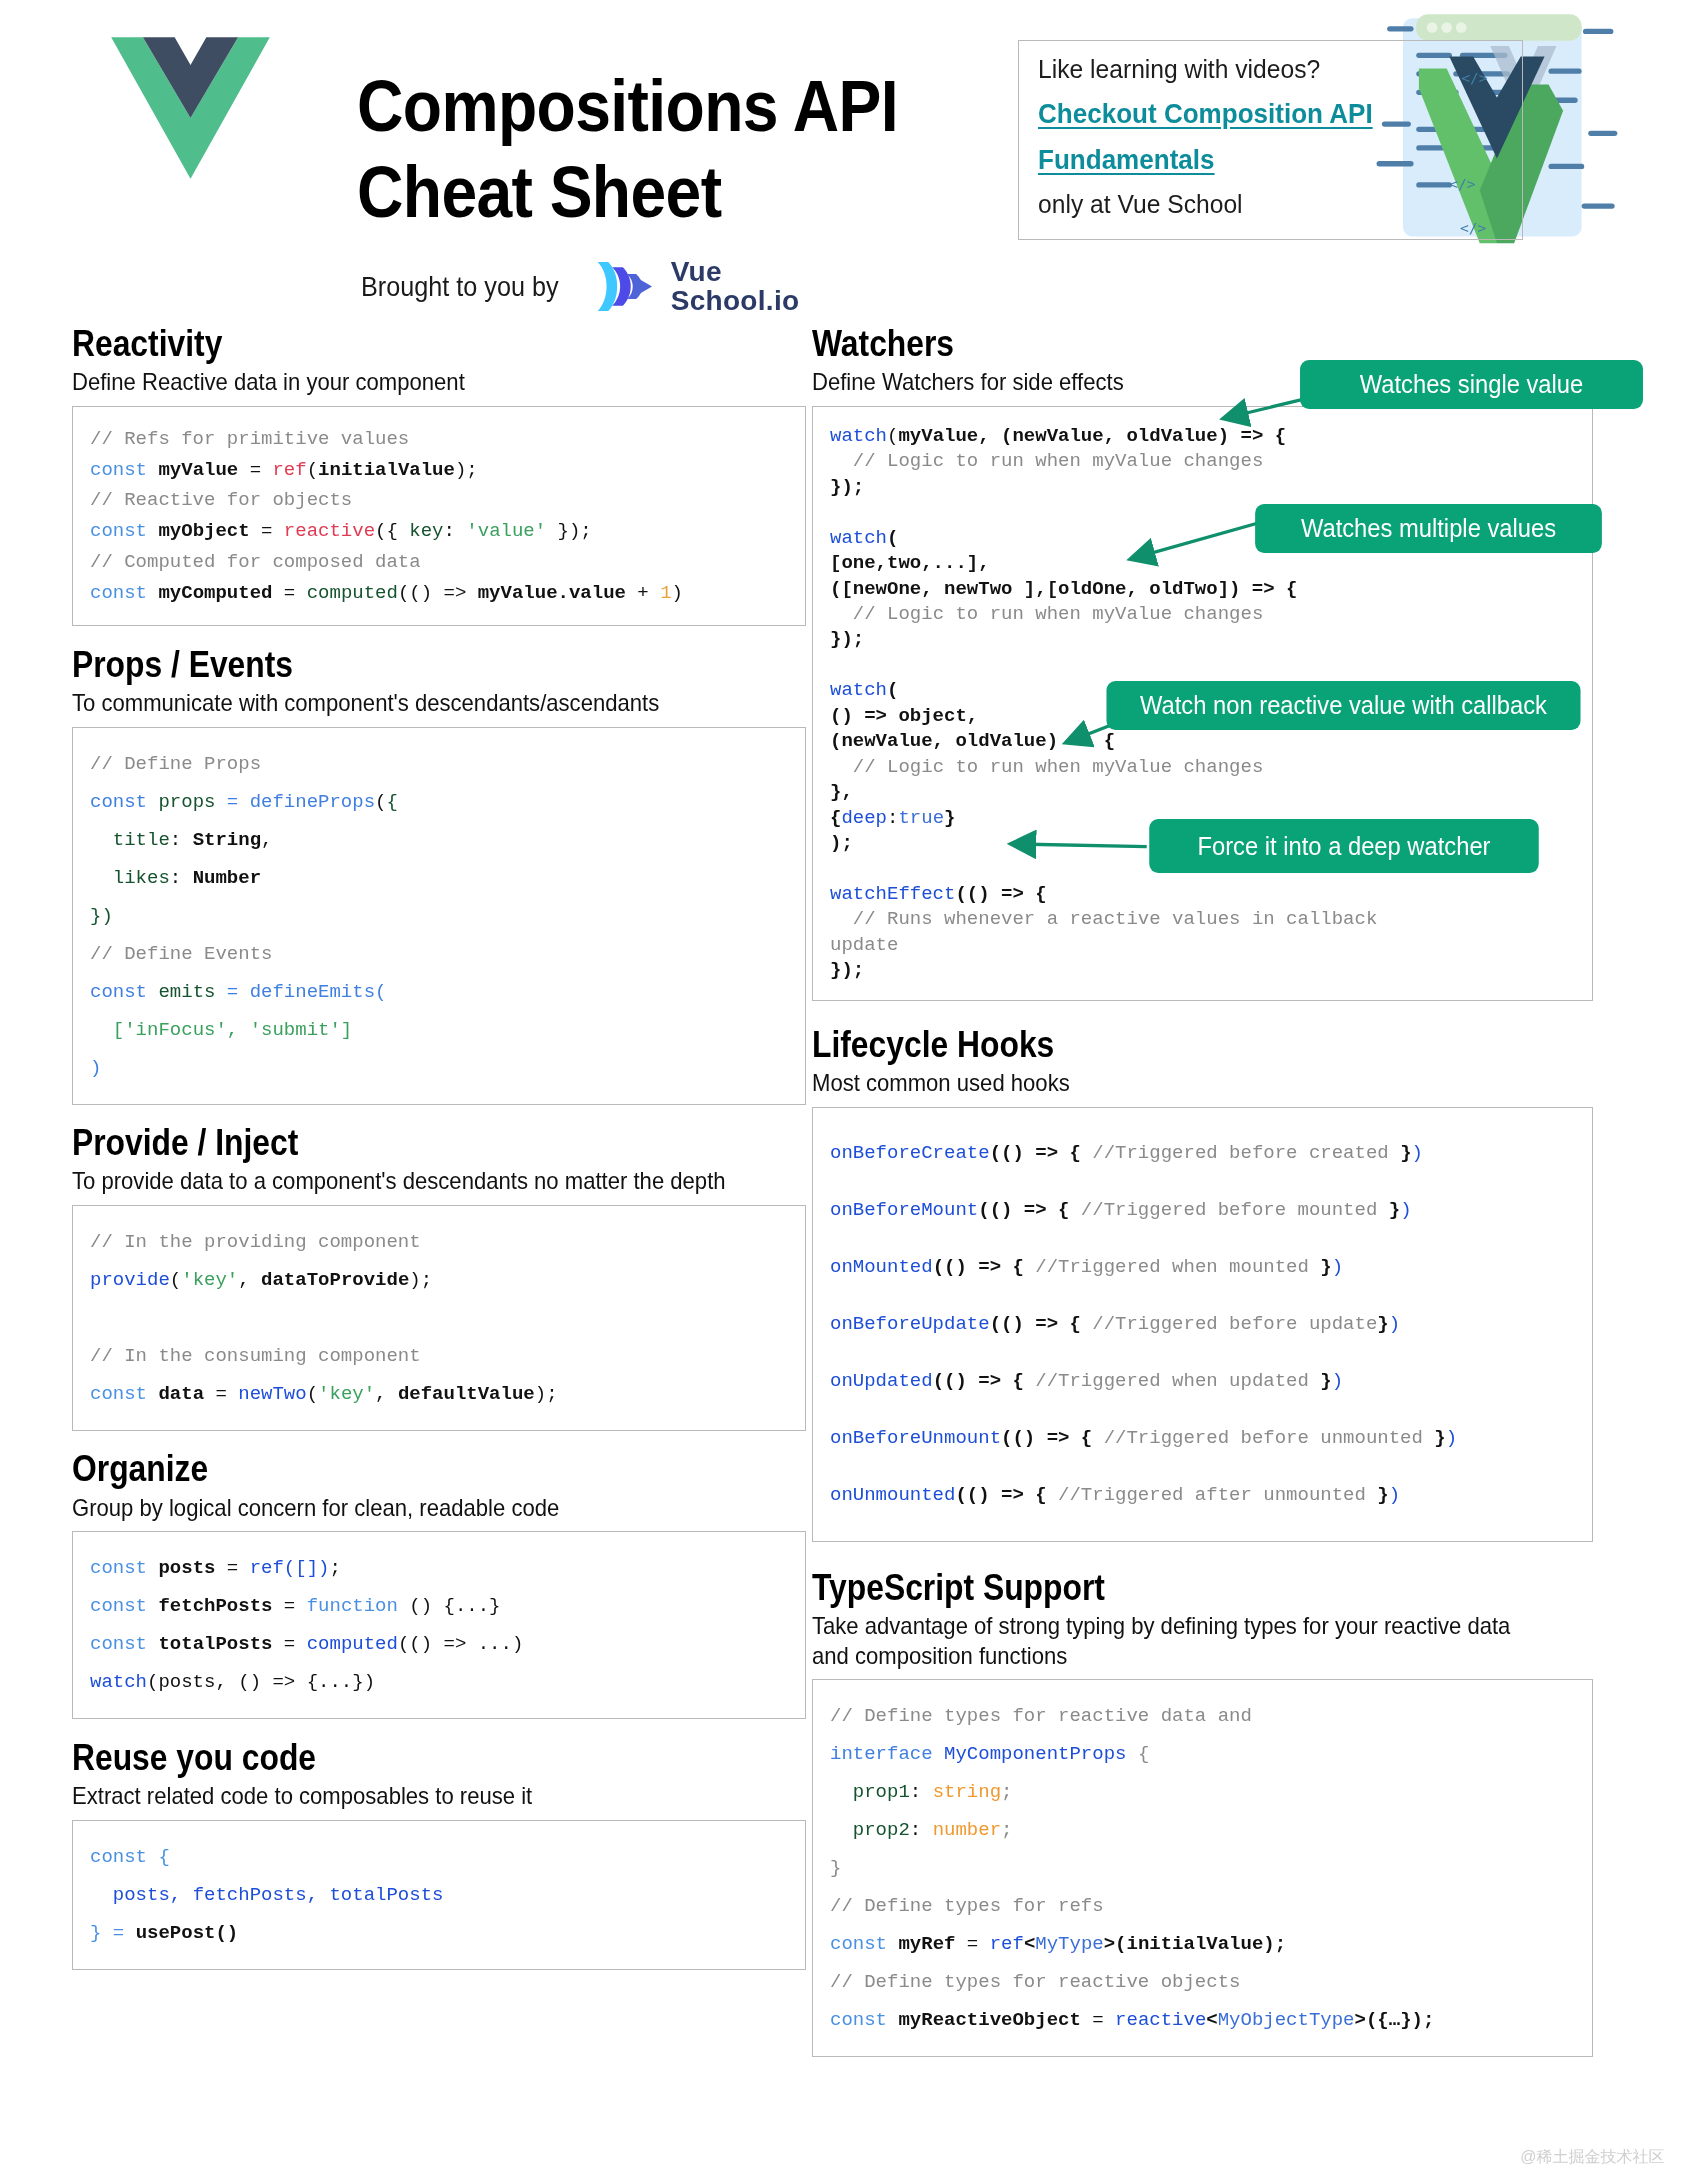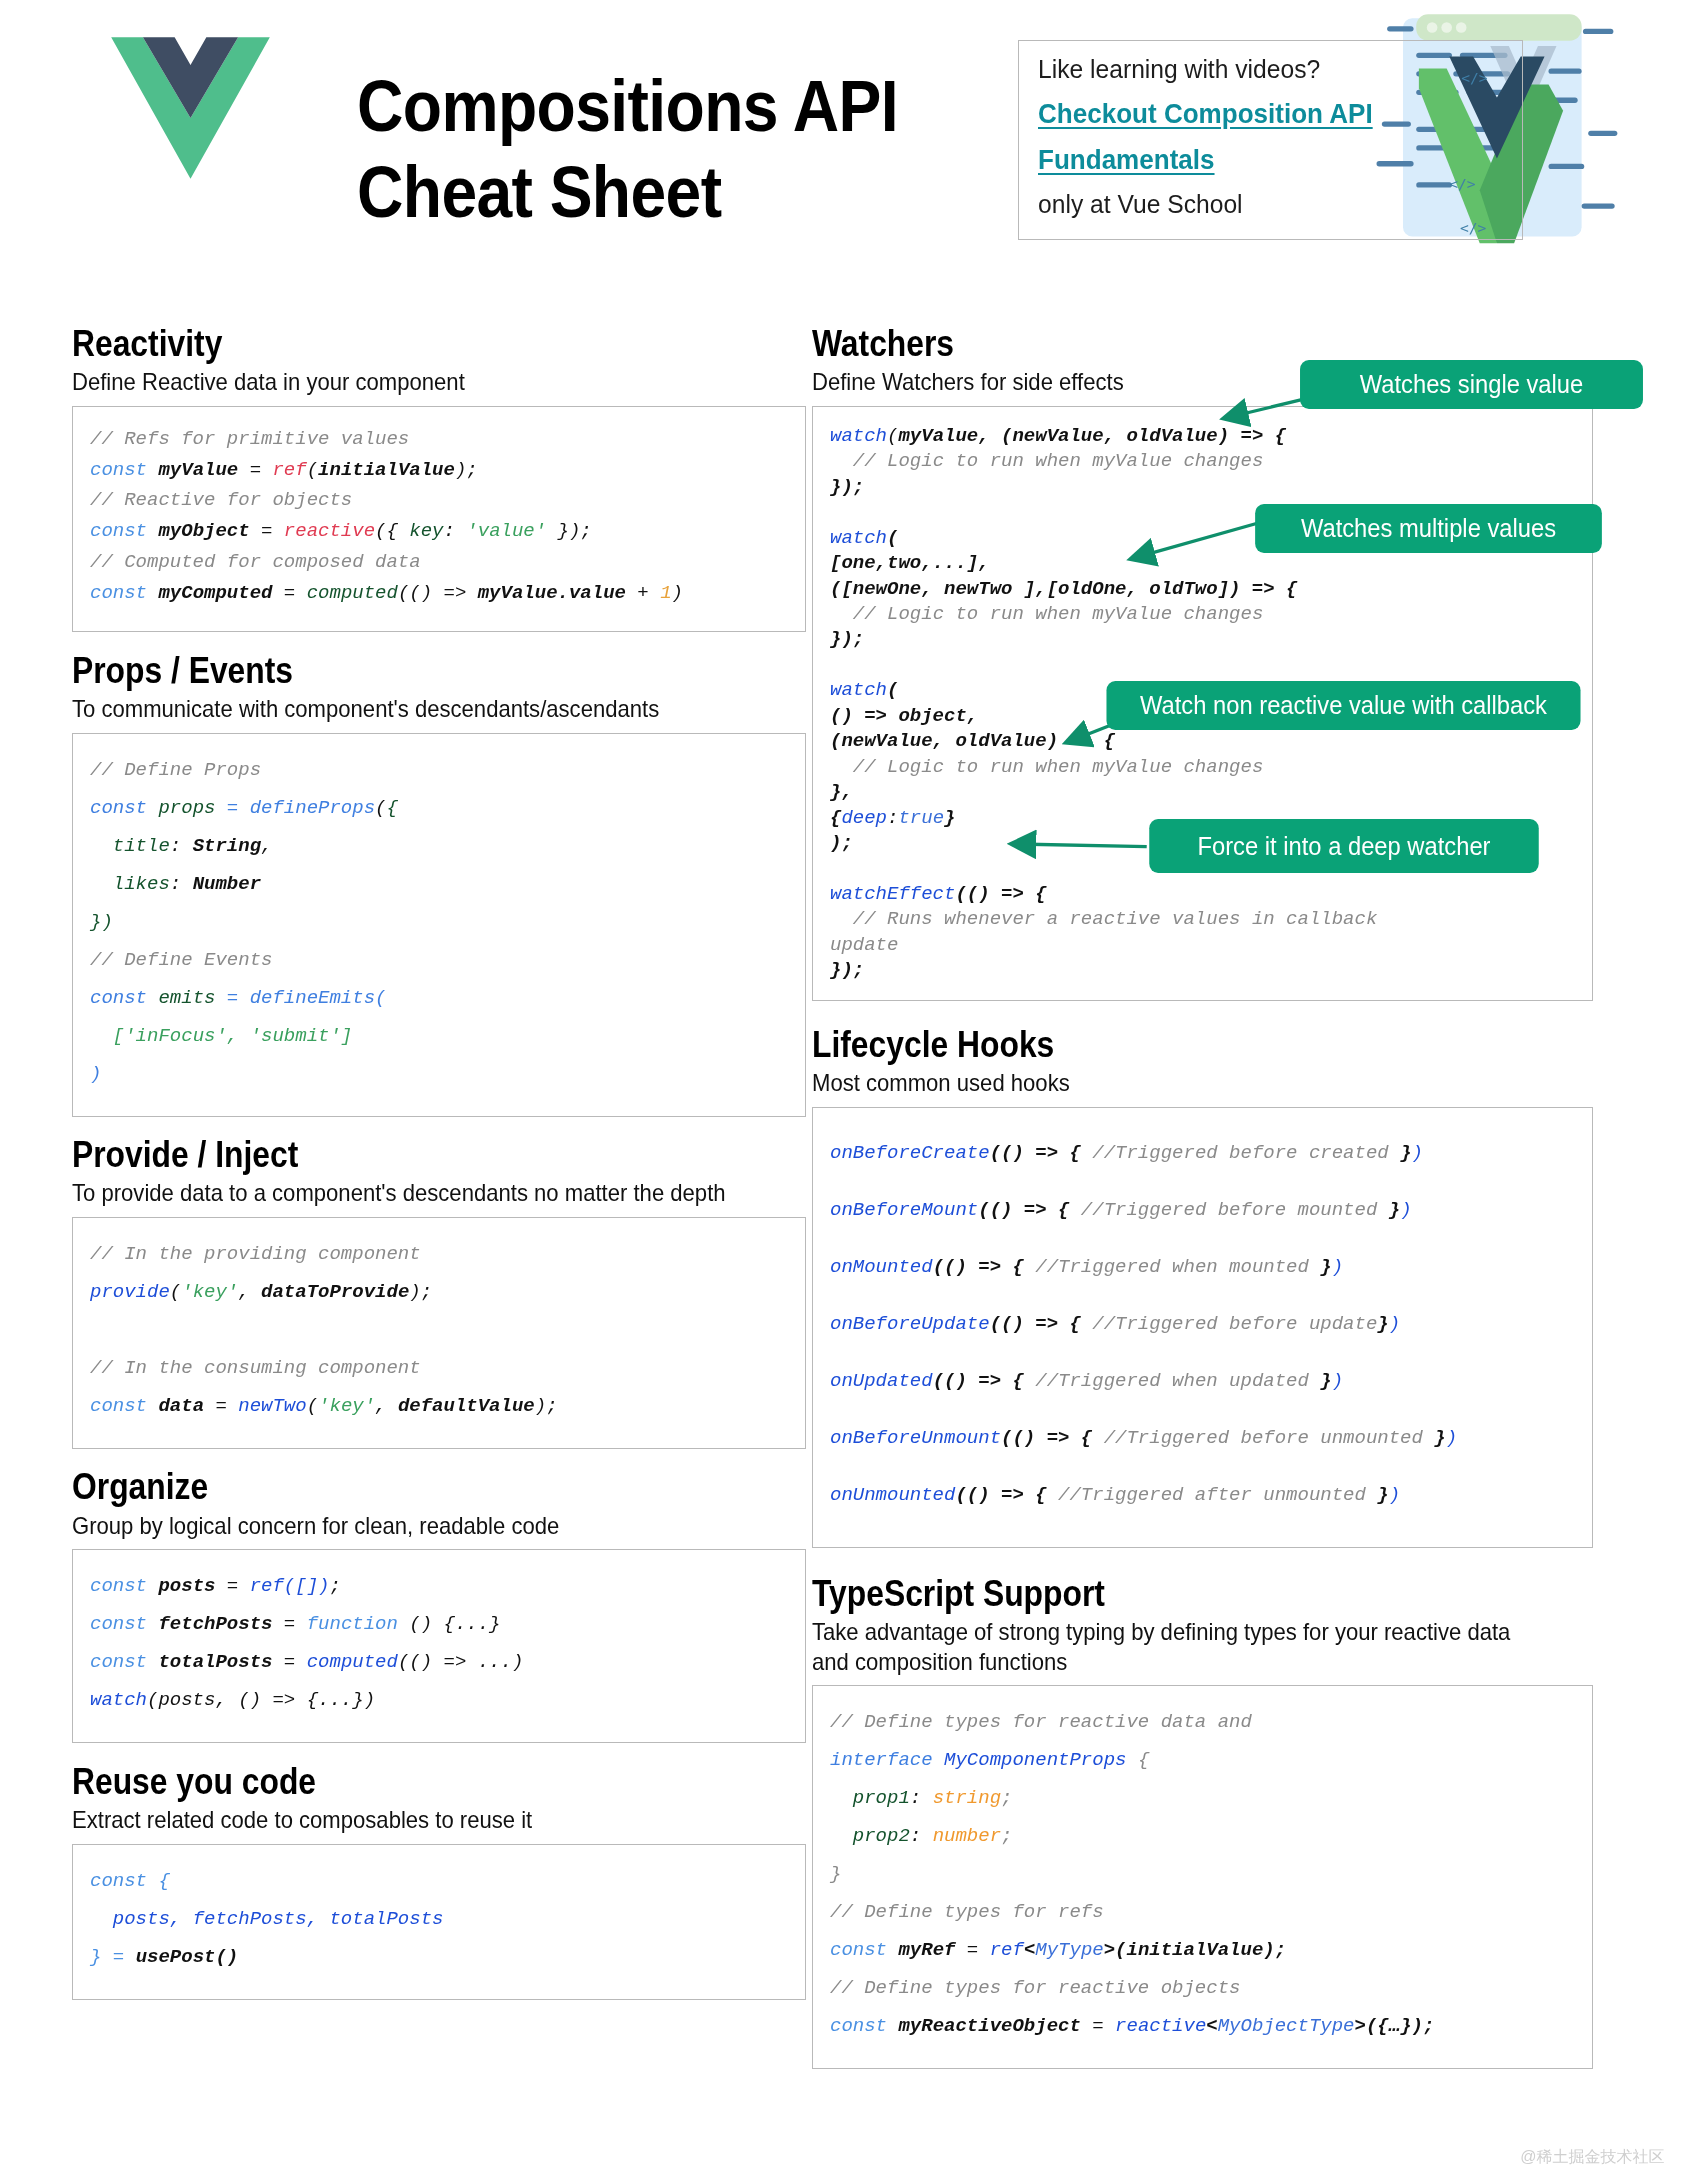--- a/index.html
+++ b/index.html
@@ -35,21 +35,21 @@
   #col-right{position:absolute;left:812px;top:324px;width:781px;}
 
   .section{margin-bottom:6.6px;}
   .sec-title{font-family:"Liberation Sans",sans-serif;font-weight:bold;font-size:37px;
     color:#000;line-height:1.06;transform:scaleX(.86);transform-origin:left center;
     white-space:nowrap;margin:0 0 4px 0;}
   .sec-sub{font-size:24px;color:#111;line-height:1.22;transform:scaleX(.92);
     transform-origin:left top;margin:0 0 9.3px 0;max-width:781px;}
 
   .codebox{border:1.3px solid #b9b9b9;background:#fff;box-sizing:border-box;
-    padding:17px 17px 23px 17px;margin-bottom:18.5px;font-style:italic;}
+    padding:17px 17px 17px 17px;margin-bottom:18.5px;}
   .code{font-family:"Liberation Mono",monospace;font-size:19px;
     line-height:1.34;white-space:pre-wrap;color:#111;}
   .code.loose{line-height:2.0;}
   .code.semi{line-height:1.62;}
 
   
   .c-cmt{color:#8a8a8a;}
   .c-kw{color:#4a90e2;}
   .c-fn{color:#1d4ed8;}
   .c-red{color:#e03b52;}
@@ -77,20 +77,33 @@
   <svg id="vue-logo" viewBox="0 0 240 230">
     <polygon points="0,8 48,8 120,130 192,8 240,8 120,222" fill="#4fbe8c"></polygon>
     <polygon points="48,8 96,8 120,50 144,8 192,8 120,130" fill="#3f4d63"></polygon>
   </svg>
 
   <div id="title-block">
     <div class="big-title">Compositions API</div>
     <div class="big-title">Cheat Sheet</div>
   </div>
 
+  <div id="brought">
+    <span id="brought-label">Brought to you by</span>
+    <svg id="vs-logo-mark" viewBox="0 0 92 86">
+      <path d="M4 6 C22 24 22 62 4 80 L20 80 C38 62 38 24 20 6 Z" fill="#3fc8ff"></path>
+      <path d="M26 14 C42 30 42 56 26 72 L42 72 C58 56 58 30 42 14 Z" fill="#4d4ae8"></path>
+      <path d="M48 24 C60 34 60 52 48 62 L62 62 C74 52 74 34 62 24 Z" fill="#4f63d8"></path>
+      <path d="M64 30 L86 43 L64 56 Z" fill="#4f63d8"></path>
+    </svg>
+    <span id="vs-logo-text">
+      <span>Vue</span>
+      <span>School.io</span>
+    </span>
+  </div>
 
   <svg id="promo-art" viewBox="0 0 420 390">
     <rect x="80" y="20" width="270" height="330" rx="14" fill="#d9ecfb"></rect>
     <rect x="100" y="14" width="250" height="40" rx="18" fill="#cfe7c8"></rect>
     <circle cx="124" cy="34" r="8" fill="#eaf4e6"></circle>
       <circle cx="146" cy="34" r="8" fill="#eaf4e6"></circle>
     <circle cx="168" cy="34" r="8" fill="#eaf4e6"></circle>
     <g fill="#4f7fa8">
       <rect x="100" y="72" width="54" height="8" rx="4"></rect>
         <rect x="166" y="72" width="72" height="8" rx="4"></rect>

